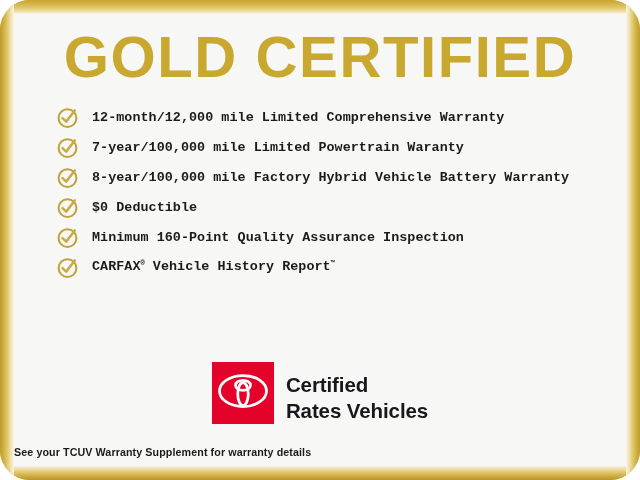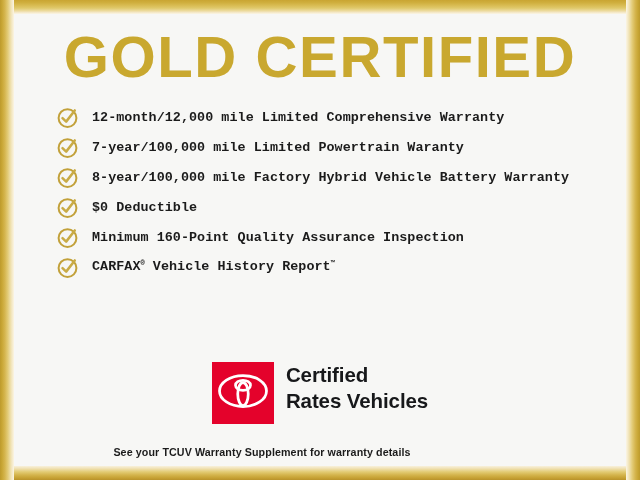--- a/index.html
+++ b/index.html
@@ -12,20 +12,21 @@
     -webkit-font-smoothing: antialiased;
   }
 
   .badge {
     position: relative;
     width: 640px;
     height: 480px;
     overflow: hidden;
     background: #eab308;
     box-sizing: border-box;
+    border-radius: 30px;
   }
 
   
   .frame-top, .frame-bottom, .frame-left, .frame-right {
     position: absolute;
   }
   .frame-top {
     top: 0; left: 0; width: 640px; height: 14px;
     background: linear-gradient(to bottom,
       #c9a532 0%, #cfae3d 18%, #d8bb52 38%,
@@ -112,21 +113,21 @@
   }
 
   
   .lockup {
     position: absolute;
     top: 348px;
     left: 0;
     width: 612px;
     display: flex;
     justify-content: center;
-    align-items: flex-start;
+    align-items: flex-end;
   }
   .toyota-box {
     width: 62px;
     height: 62px;
     background: #e4022b;
     display: flex;
     align-items: center;
     justify-content: center;
     flex: 0 0 62px;
   }
@@ -138,21 +139,21 @@
     line-height: 26px;
     letter-spacing: -0.1px;
   }
 
   
   .footer {
     position: absolute;
     top: 432px;
     left: 0;
     width: 496px;
-    text-align: center;
+    text-align: left;
     color: #1b1b1b;
     font-size: 10.7px;
     font-weight: bold;
     letter-spacing: 0.1px;
   }
 </style>
 </head>
 <body>
 
 <div class="badge">

